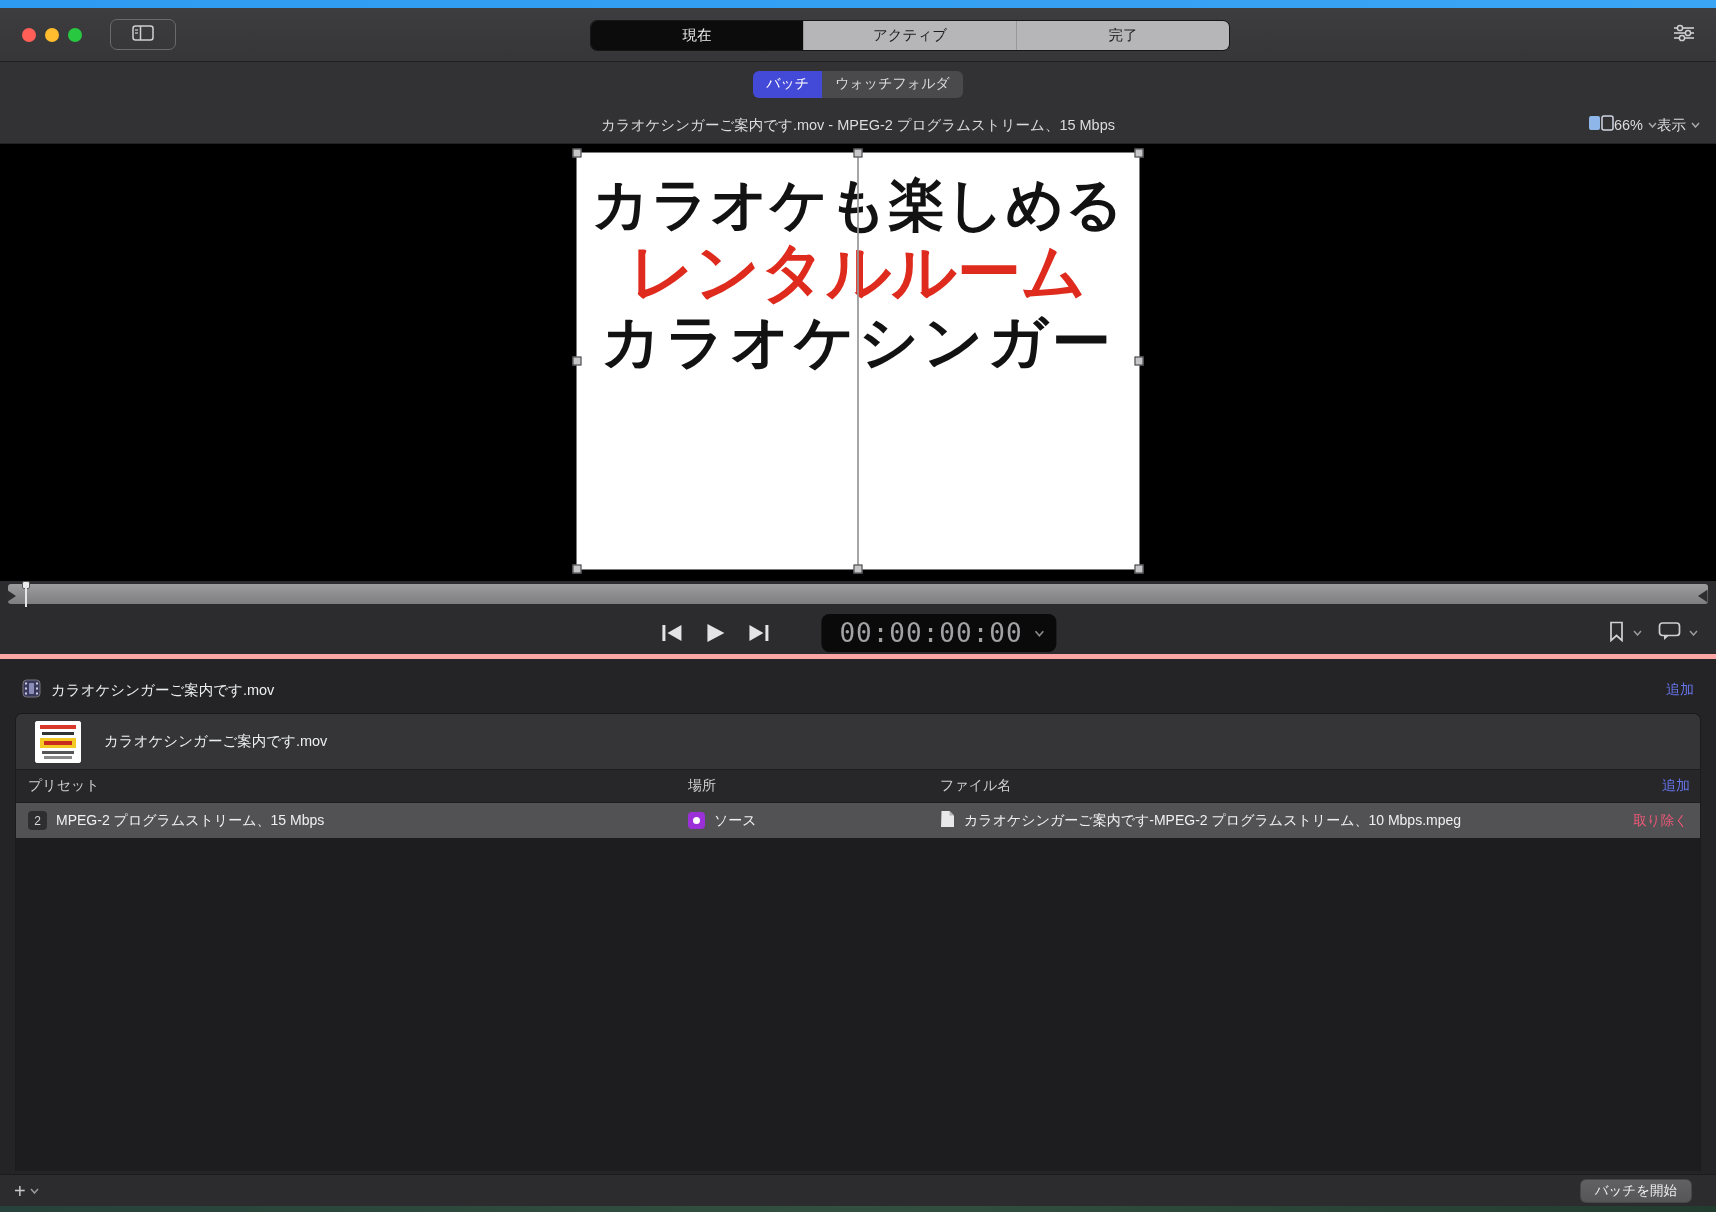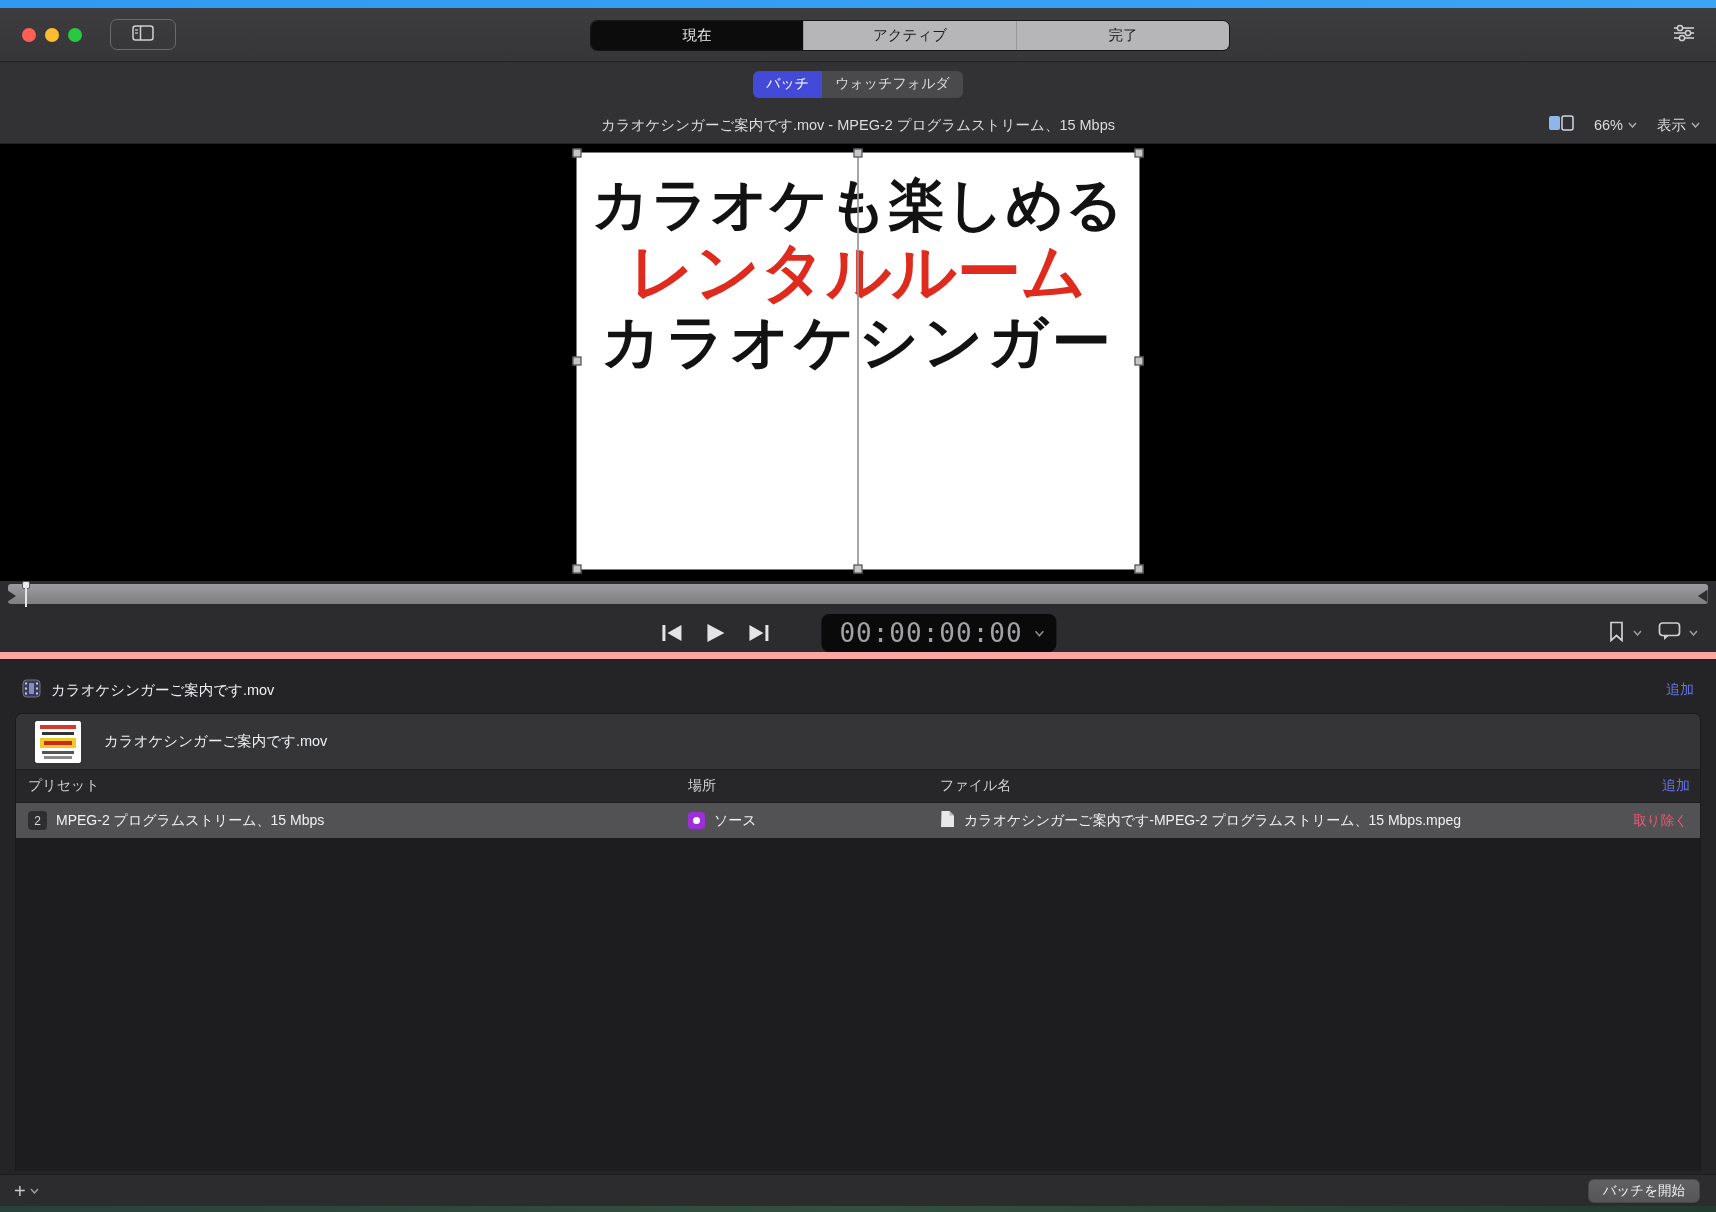--- a/index.html
+++ b/index.html
@@ -46,21 +46,21 @@
   .mode-item { display:flex; align-items:center; padding:0 13px; background:#4a4a4c; color:#dcdcde; cursor:pointer; }
   .mode-item.active { background:#444ad8; color:#ffffff; }
 
   
   .preview-header { height:38px; background:#323234; position:relative; border-bottom:1px solid #222224; }
   .preview-title {
     position:absolute; left:0; right:0; top:0; height:38px;
     display:flex; align-items:center; justify-content:center;
     font-size:14.5px; color:#dcdcde;
   }
-  .ph-right { position:absolute; right:16px; top:0; height:38px; display:flex; align-items:center; gap:20px; }
+  .ph-right { position:absolute; right:16px; top:0; height:38px; display:flex; align-items:center; gap:0; }
   .dd { display:flex; align-items:center; gap:5px; font-size:14.5px; color:#dcdcde; cursor:pointer; }
   .dd .chev { color:#a8a8aa; }
 
   
   .preview-area { height:437px; background:#000; position:relative; }
   .video-frame {
     position:absolute; left:50%; top:8px; transform:translateX(-50%);
     width:564px; height:418px; background:#ffffff; border:1px solid #7a7a7c;
   }
   .frame-text { text-align:center; padding-top:12px; font-weight:900; color:#121212; line-height:1.12; }
@@ -82,21 +82,21 @@
     position:absolute; left:8px; right:8px; top:3px; height:20px; border-radius:3px;
     background:linear-gradient(#9c9c9e,#7e7e80); cursor:pointer;
   }
   .playhead { position:absolute; left:22px; top:0px; cursor:ew-resize; }
   .playhead .stem { width:2px; height:22px; background:#e6e6e8; margin-left:3px; }
   .playhead .knob { width:8px; height:8px; border-radius:2px; background:#ececee; border:1px solid #555; margin-bottom:-3px; }
   .tl-left-marker { position:absolute; left:5px; top:7px; }
   .tl-right-marker { position:absolute; right:5px; top:7px; }
 
   
-  .transport-row { height:52px; background:#2c2c2e; position:relative; border-bottom:7px solid #fca5a5;padding-left:31px; }
+  .transport-row { height:52px; background:#2c2c2e; position:relative; border-bottom:5px solid #fca5a5;padding-left:31px; }
   .transport-center {
     position:absolute; left:50%; top:0; height:52px; transform:translateX(-50%);
     display:flex; align-items:center; gap:22px;
   }
   .tbtn { background:none; border:none; cursor:pointer; display:flex; align-items:center; }
   .timecode {
     margin-left:28px; display:flex; align-items:center; gap:12px;
     background:#0a0a0b; border-radius:8px; padding:4px 12px 4px 18px; cursor:pointer;
   }
   .timecode .tc { font-family:"DejaVu Sans Mono", monospace; font-size:26px; color:#a2a2a5; letter-spacing:1px; }
@@ -129,21 +129,21 @@
   .src-icon i { width:7px; height:7px; border-radius:50%; background:#fff; display:block; }
   .cell-remove { justify-content:flex-end; }
 
   .panel-filler { flex:1; background:#1d1d1f; }
 
   
   .bottom-bar { height:32px; background:#2c2c2e; border-top:1px solid #1c1c1e; position:relative; display:flex; align-items:center; }
   .add-job { margin-left:14px; display:flex; align-items:center; gap:4px; background:none; border:none; cursor:pointer; color:#c8c8ca; }
   .add-job .plus { font-size:20px; line-height:1; color:#c8c8ca; }
   .start-btn {
-    position:absolute; right:16px; top:4px; height:24px; padding:0 14px;
+    position:absolute; right:24px; top:4px; height:24px; padding:0 14px;
     background:linear-gradient(#616163,#565658); border:1px solid #47474a; border-radius:6px;
     color:#f0f0f2; font-size:13.5px; cursor:pointer; font-family:inherit;
   }
   .bottom-strip { height:6px; background:linear-gradient(90deg,#27423a,#32503f,#233c30); }
 </style>
 </head>
 <body>
 
 <div class="top-strip"></div>
 
@@ -361,21 +361,21 @@
           </span>
         <span class="loc-name">ソース</span>
       </span>
       <span class="cell">
         <span>
           <svg width="15" height="18" viewBox="0 0 15 18">
               <path d="M1.5 1 h8 l4.5 4.5 V17 h-13 z" fill="#e8e8ea"></path>
               <path d="M9.5 1 l4.5 4.5 h-4.5 z" fill="#b4b4b6"></path>
             </svg>
         </span>
-        <span class="out-name">カラオケシンガーご案内です-MPEG-2 プログラムストリーム、15 Mbps.mpeg</span>
+        <span class="out-name">カラオケシンガーご案内です-MPEG-2 プログラムストリーム、10 Mbps.mpeg</span>
       </span>
       <span class="cell cell-remove">
         <a class="link-remove">取り除く</a>
       </span>
     </div>
 
     <div class="panel-filler"></div>
   </div>
 </div>
 

